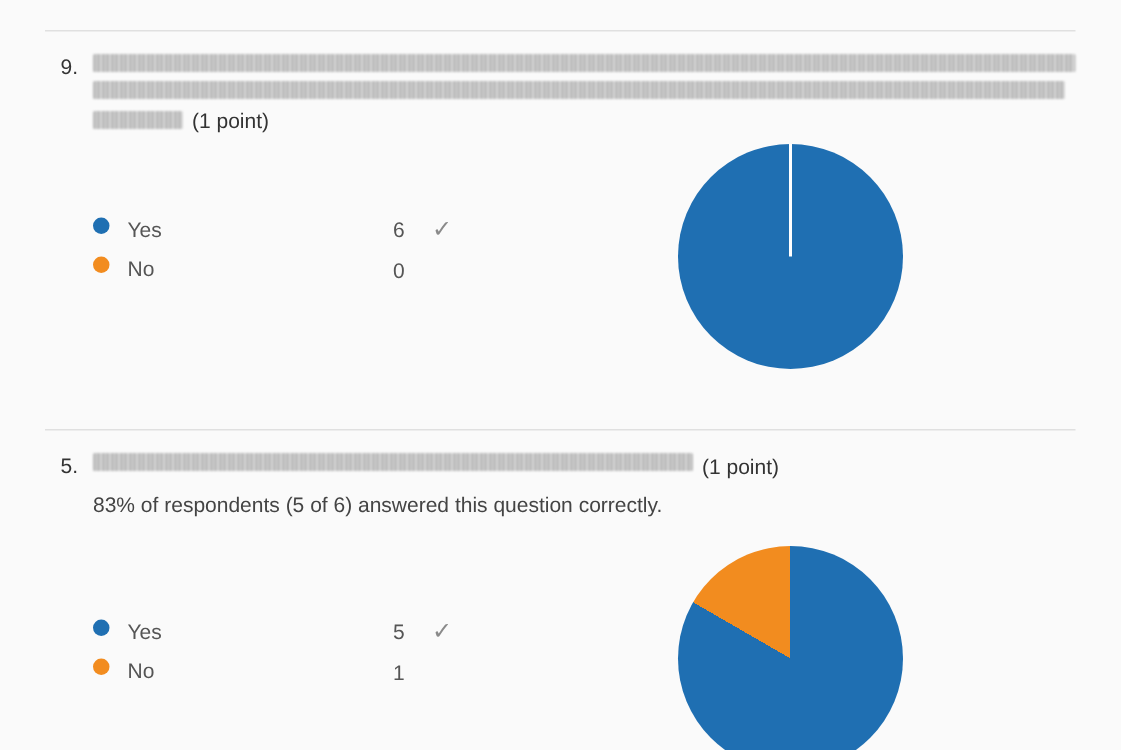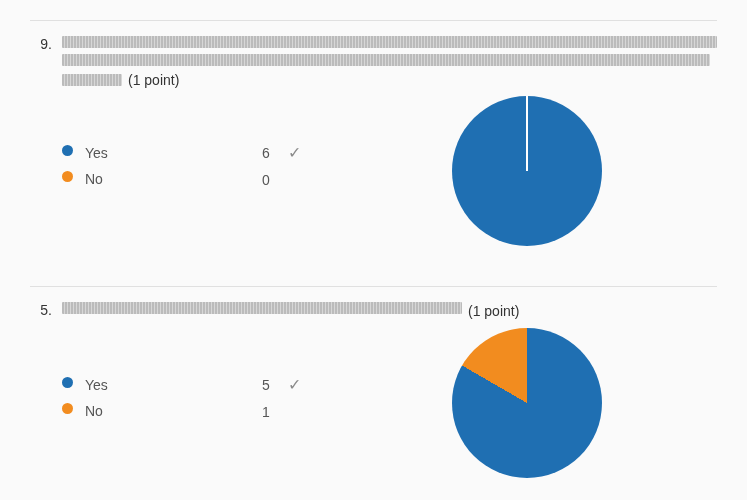--- a/index.html
+++ b/index.html
@@ -176,20 +176,21 @@
 <div class="question-block">
   <div class="question-header">
     <div class="q-number">5.</div>
     <div class="q-text-area">
       <div class="point-row">
         <span class="q-text-line medium"></span>
         <span class="q-point">(1 point)</span>
       </div>
     </div>
   </div>
+  <div class="summary">83% of respondents (5 of 6) answered this question correctly.</div>
   <div class="content-row">
     <div class="legend-block">
       <div class="legend-row">
         <span class="dot dot-blue"></span>
         <span class="legend-label">Yes</span>
       </div>
       <div class="legend-row">
         <span class="dot dot-orange"></span>
         <span class="legend-label">No</span>
       </div>

